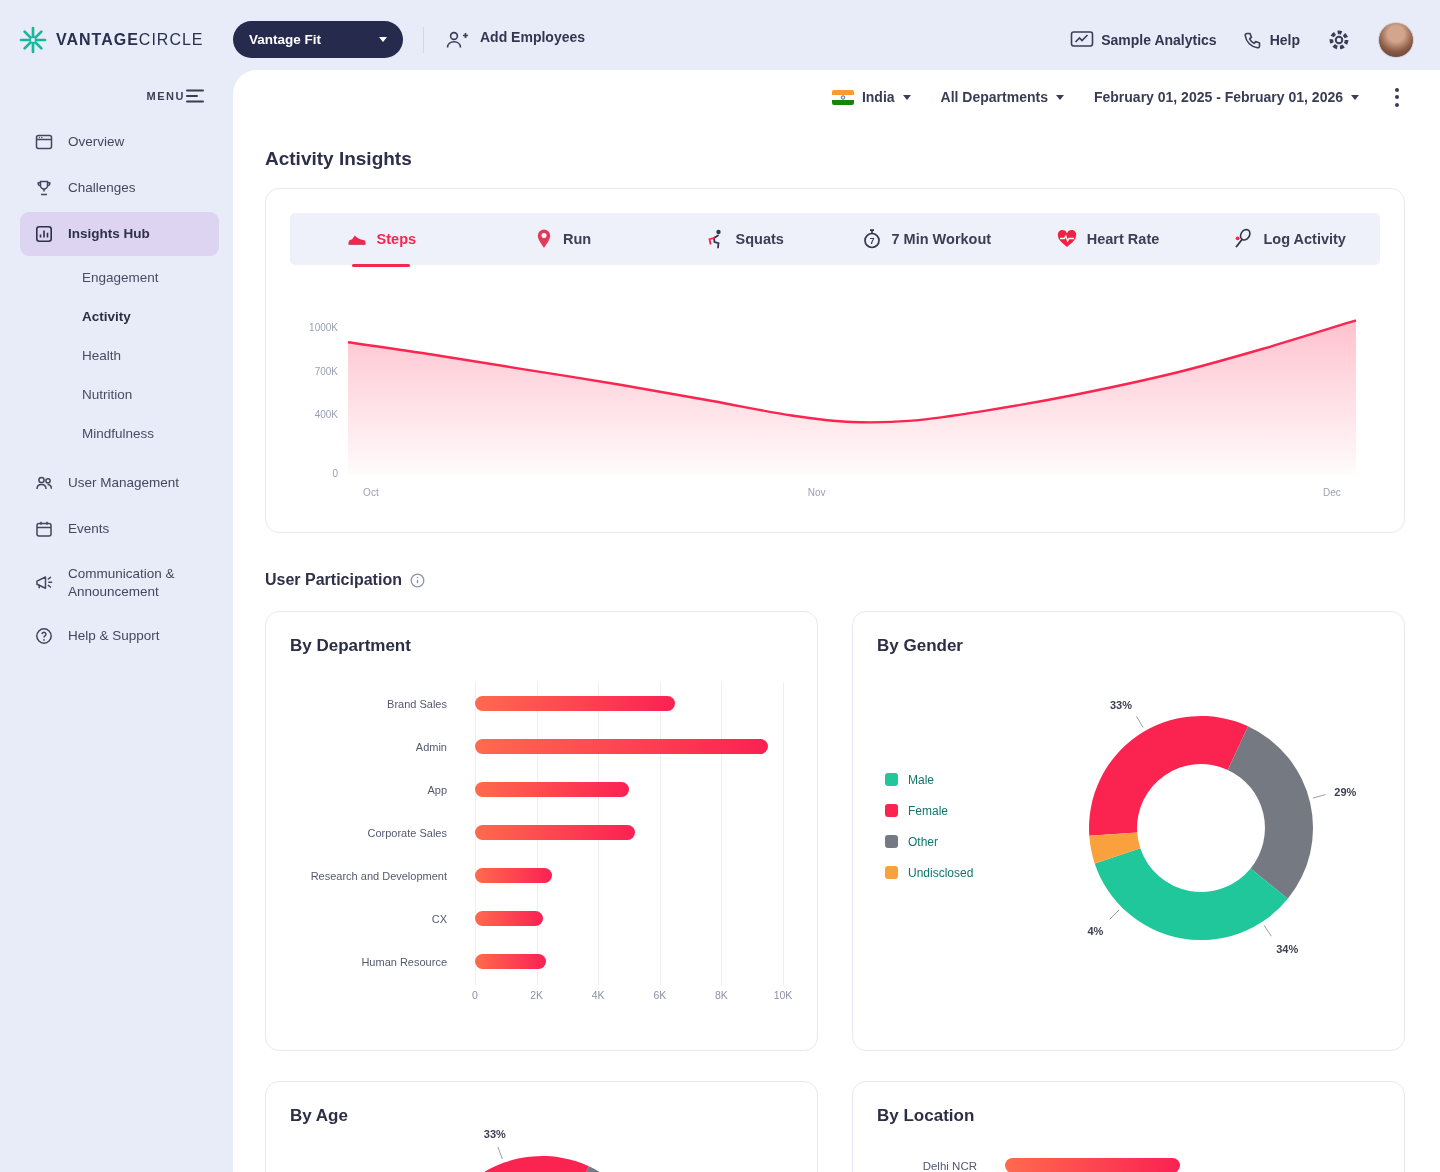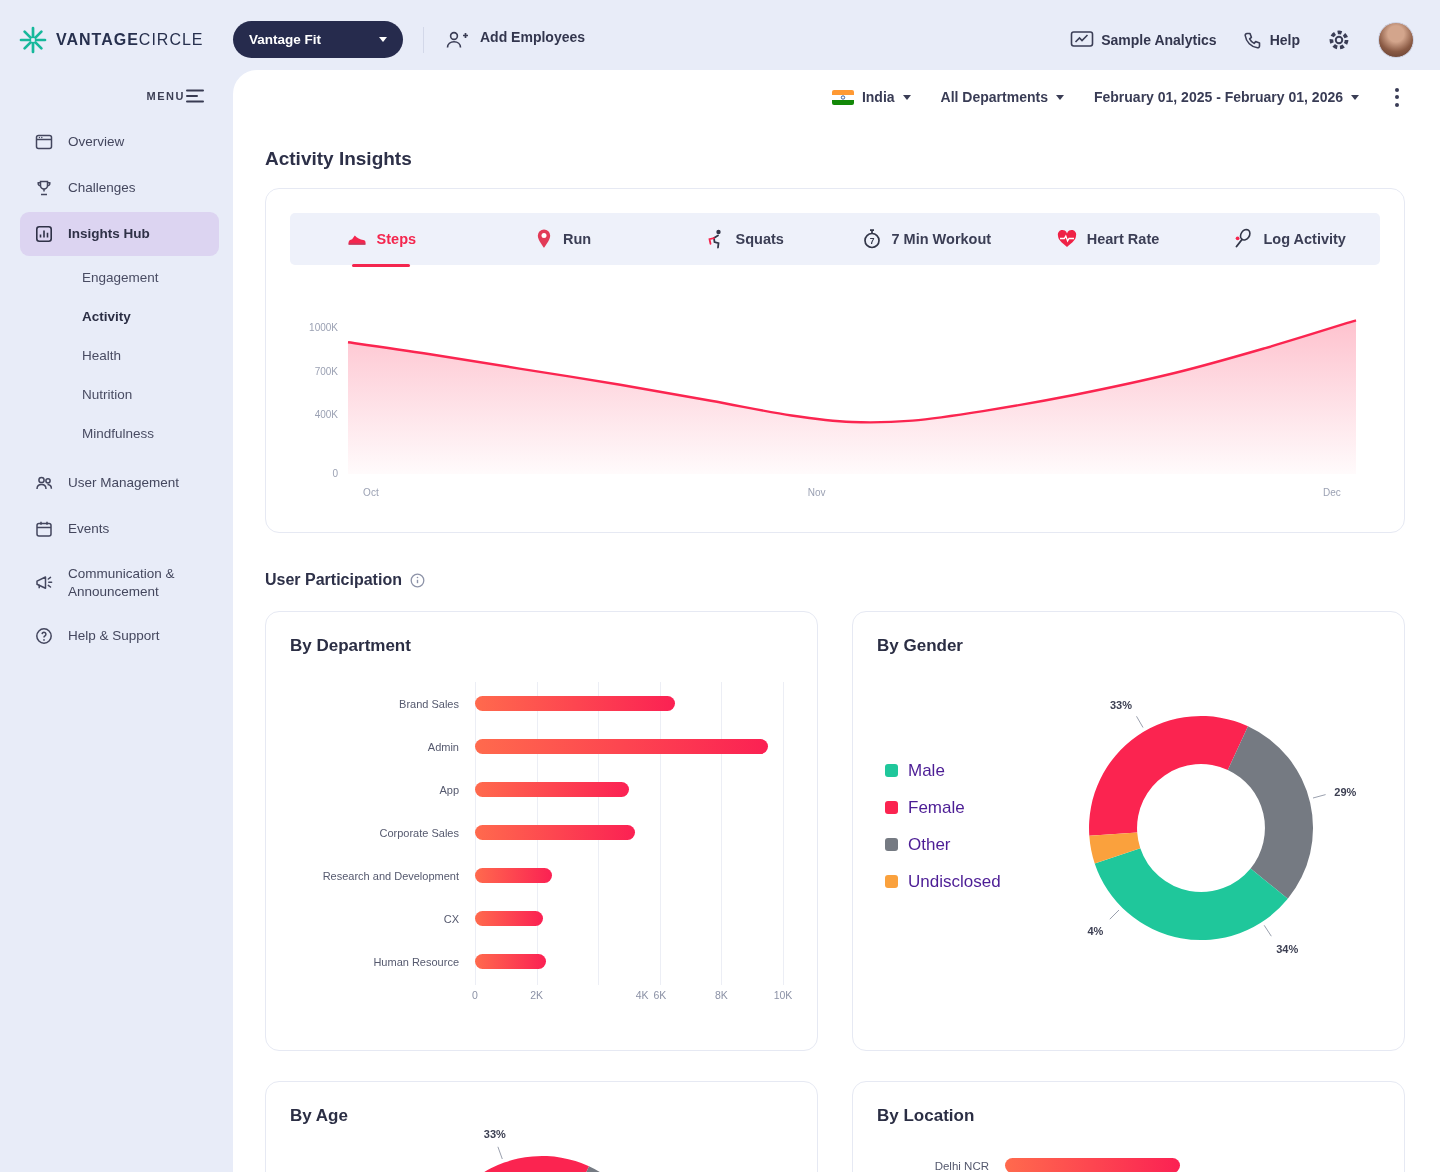--- a/index.html
+++ b/index.html
@@ -54,34 +54,34 @@
   
   .part-grid{display:grid;grid-template-columns:553px 553px;gap:30px 34px;margin-top:22px}
   .pcard{padding:24px;height:440px}
   .pcard.short{height:460px}
   .card-title{font-size:17px;font-weight:700;color:#2b2e44}
   
   .barchart{position:relative;margin-top:26px}
   .bar-grid{position:absolute;top:0;bottom:20px;left:185px;right:10px}
   .bar-gridline{position:absolute;top:0;bottom:0;width:1px;background:#eceef5}
   .bar-row{display:flex;align-items:center;height:43px;position:relative}
-  .bar-label{width:185px;flex:none;text-align:right;padding-right:16px;font-size:11px;color:#55596e}
+  .bar-label{width:185px;flex:none;text-align:right;padding-right:28px;font-size:11px;color:#55596e}
   .bar-track{flex:1;margin-right:10px;position:relative;height:15px}
   .bar-fill{height:15px;border-radius:8px}
   .bar-ticks{position:relative;height:18px;margin-left:185px;margin-right:10px;margin-top:4px}
   .bar-tick{position:absolute;transform:translateX(-50%);font-size:10.5px;color:#8c92a6;top:2px}
   .barchart.compact{margin-top:18px}
   .barchart.compact .bar-label{width:128px;font-size:11.5px}
   .barchart.compact .bar-grid,{left:128px}
   
   .gender-body{display:flex;align-items:center;margin-top:12px}
   .legend{display:flex;flex-direction:column;gap:17px;margin-left:8px;width:150px;flex:none}
   .legend-item{display:flex;align-items:center;gap:10px;cursor:pointer}
   .legend-swatch{width:13px;height:13px;border-radius:3px;flex:none}
-  .legend-label{font-size:17px;color:#4c1d95}
+  .legend-label{font-size:12px;color:#0f766e}
   .pct-txt{font-size:11px;fill:#3c3f52;font-weight:700}
   .donut-center{display:flex;justify-content:center;margin-top:2px}
 </style>
 </head>
 <body>
 
 <header class="topbar">
   <div class="logo">
     <svg width="30" height="30" viewBox="0 0 30 30">
       <g stroke="#16b89b" stroke-width="2.7" stroke-linecap="round" fill="none">
@@ -376,21 +376,21 @@
               </div>
               <div class="bar-row">
                 <span class="bar-label" style="width: 185px;">Human Resource</span>
                 <div class="bar-track">
                   <div class="bar-fill" style="width: 23%; background: linear-gradient(90deg, rgb(255, 106, 77), rgb(251, 33, 83));"></div>
                 </div>
               </div>
               <div class="bar-ticks" style="margin-left: 185px;">
                 <span class="bar-tick" style="left: 0%;">0</span>
                 <span class="bar-tick" style="left: 20%;">2K</span>
-                <span class="bar-tick" style="left: 40%; margin-left: 44px;">4K</span>
+                <span class="bar-tick" style="left: 40%;">4K</span>
                 <span class="bar-tick" style="left: 60%;">6K</span>
                 <span class="bar-tick" style="left: 80%;">8K</span>
                 <span class="bar-tick" style="left: 100%;">10K</span>
               </div>
             </div>
           </div>
       </section>
 
       <section class="card pcard">
         <div class="card-title">By Gender</div>

